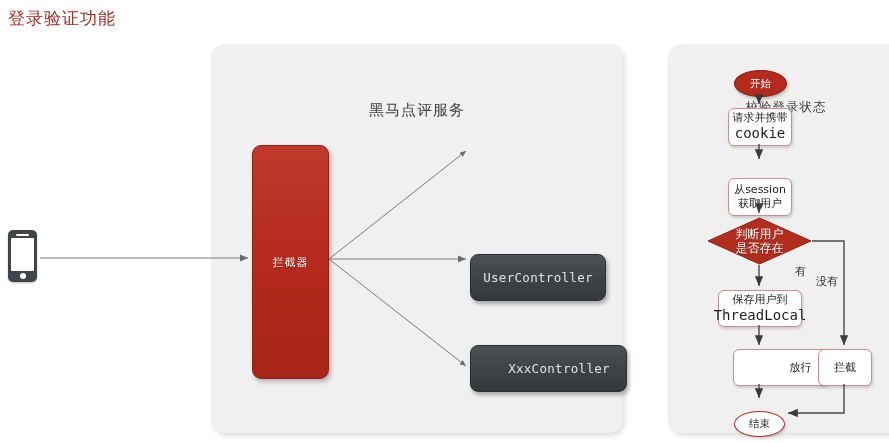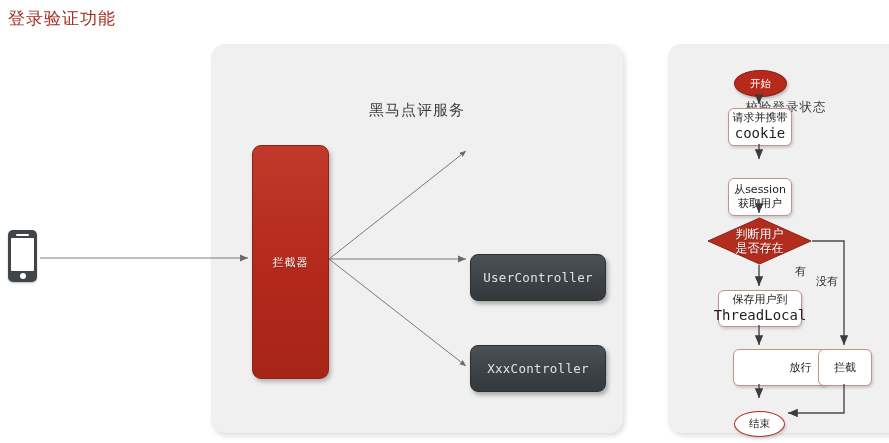--- a/index.html
+++ b/index.html
@@ -136,21 +136,21 @@
     color: #dfe3e4;
     font-family: "DejaVu Sans Mono", "Liberation Mono", monospace;
     font-size: 12.5px;
     display: flex;
     align-items: center;
     justify-content: center;
     letter-spacing: 0.3px;
   }
   #ctrl-order { top: 127px; }
   #ctrl-user  { top: 254px; }
-  #ctrl-xxx   { top: 345px; }
+  #ctrl-xxx   { top: 345px; padding-left: 21px; }
   
   #edges {
     position: absolute;
     left: 0;
     top: 0;
     width: 889px;
     height: 443px;
     pointer-events: none;
   }
   

